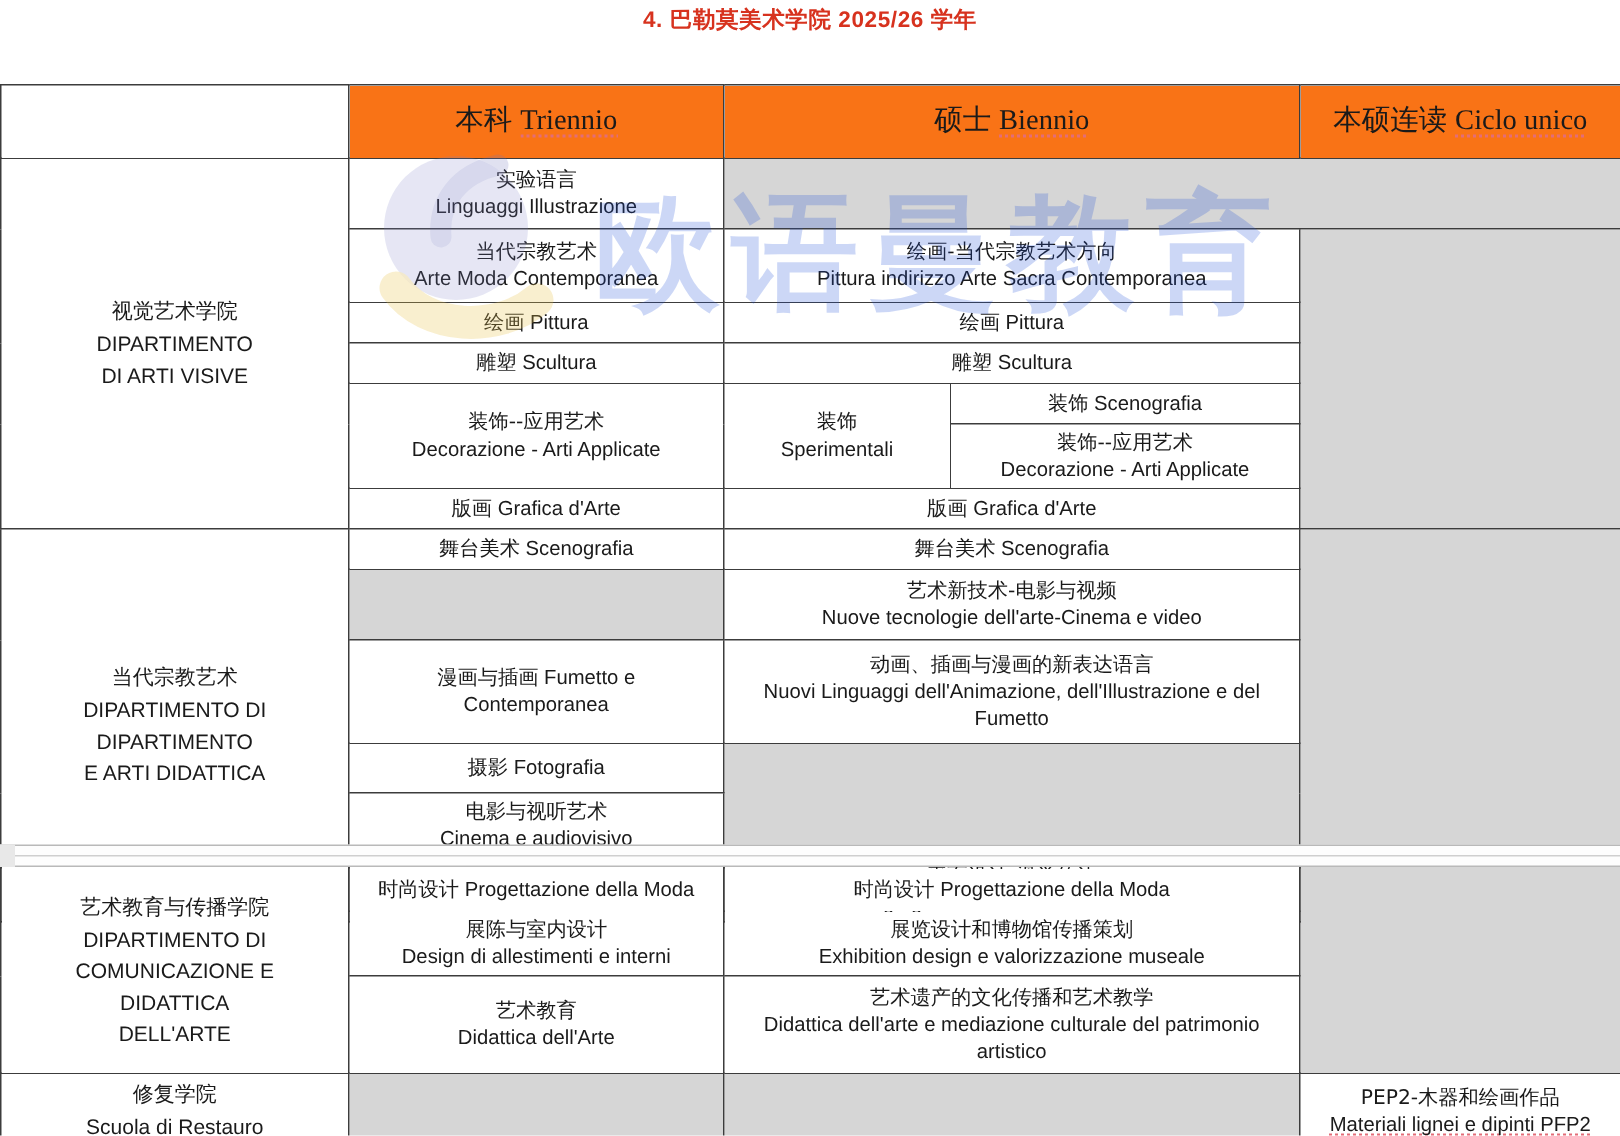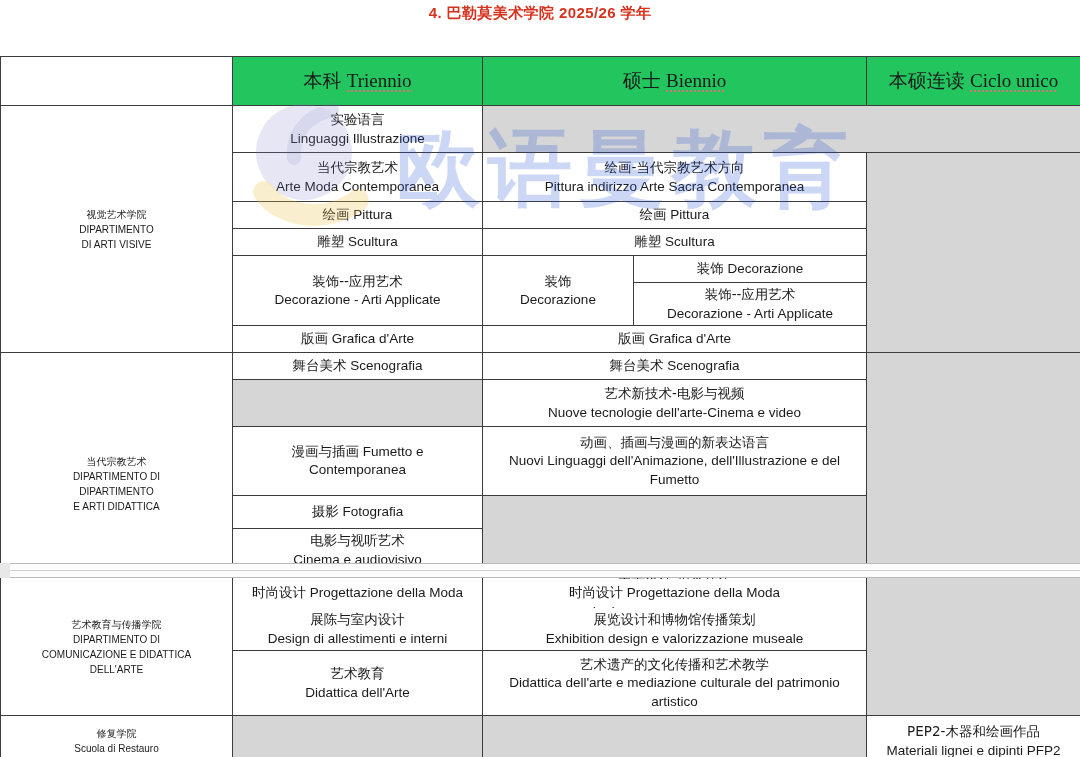--- a/index.html
+++ b/index.html
@@ -66,26 +66,26 @@
     padding:2px 19px;
     background:#ffffff;
     position:relative;
     z-index:2;
   }
   .gray{background:#d6d6d6;}
   .hcell{
     font-size:19px;
     padding:8px 4px;
     font-weight:normal;
-    background:#22c55e;
+    background:#f97316;
   }
   .hcell .cn{font-family:"DejaVu Serif","Liberation Serif",serif;}
   .hcell .it{font-family:"Liberation Serif","DejaVu Serif",serif;}
   .dept{
-    font-size:10px;line-height:1.5;
+    font-size:14px;line-height:1.5;
   }
   .dept .cn{display:block;}
   .cn{font-family:"DejaVu Sans","Liberation Sans",sans-serif;}
 
   
   #seam{
     position:absolute;left:0;top:563px;width:1080px;height:15px;
     background:#fdfdfd;z-index:6;
     border-top:1px solid #b9b9b9;
     border-bottom:1px solid #b9b9b9;
@@ -184,23 +184,23 @@
         <td colspan="2">雕塑  Scultura</td>
       </tr>
 
       <tr>
         <td rowspan="2" style="height:34px">
           <span class="cn">装饰--应用艺术</span><br>
           <span>Decorazione - Arti Applicate</span>
         </td>
         <td rowspan="2">
           <span class="cn">装饰</span><br>
-          <span>Decorazione</span>
-        </td>
-        <td style="height:22px">装饰  Decorazione</td>
+          <span>Sperimentali</span>
+        </td>
+        <td style="height:22px">装饰  Scenografia</td>
       </tr>
 
       <tr>
         <td style="height:38px">
           <span class="cn">装饰--应用艺术</span><br>
           <span>Decorazione - Arti Applicate</span>
         </td>
       </tr>
 
       <tr>

